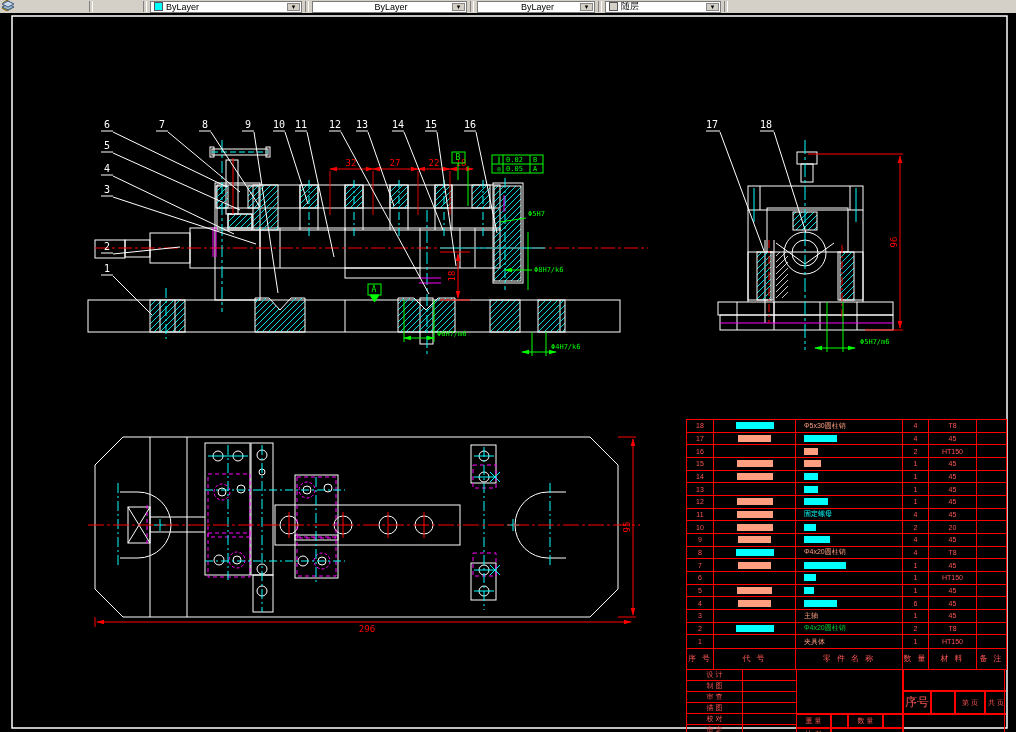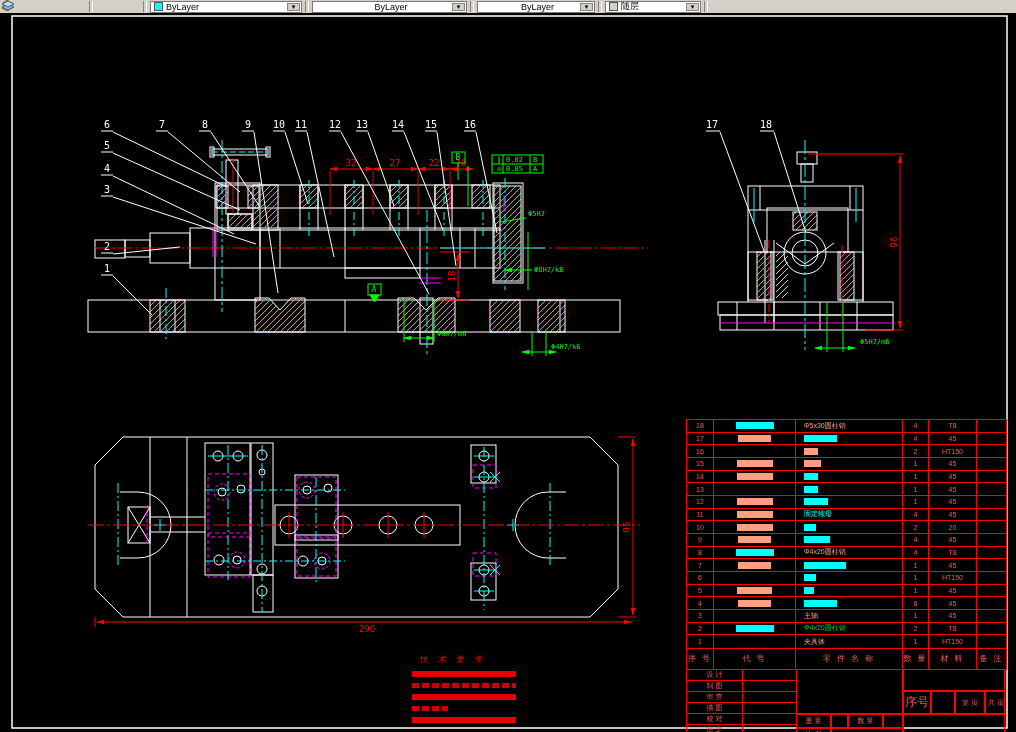--- a/index.html
+++ b/index.html
@@ -86,21 +86,21 @@
     <div class="combo" style="width:155px;justify-content:center">
       <span style="margin:0 auto">ByLayer</span>
       <span class="arrow">▾</span>
     </div>
     <div class="tb-sep"></div>
     <div class="combo" style="width:118px;justify-content:center">
       <span style="margin:0 auto">ByLayer</span>
       <span class="arrow">▾</span>
     </div>
     <div class="tb-sep"></div>
-    <div class="combo" style="width:96px">
+    <div class="combo" style="width:116px">
       <span class="swatch" style="background:#d4d0c8"></span>
       <span>随层</span>
       <span class="arrow">▾</span>
     </div>
     <div class="tb-sep"></div>
   </div>
 
   <div id="canvas">
   <svg width="1016" height="719" viewBox="0 13 1016 719">
     <defs>
@@ -716,23 +716,15 @@
     <div class="tb-abs" style="left:109px;top:58px;width:35px;height:11px;">比 例</div>
     <div class="tb-abs" style="left:144px;top:58px;width:72px;height:11px;"></div>
     <div class="tb-abs" style="left:216px;top:0;width:103px;height:21px;border-top:none;border-right:none;"></div>
     <div class="tb-abs" style="left:216px;top:21px;width:28px;height:23px;font-size:12px;">序号</div>
     <div class="tb-abs" style="left:244px;top:21px;width:24px;height:23px;"></div>
     <div class="tb-abs" style="left:268px;top:21px;width:30px;height:23px;">第  页</div>
     <div class="tb-abs" style="left:298px;top:21px;width:21px;height:23px;border-right:none;">共  页</div>
     <div class="tb-abs" style="left:216px;top:44px;width:103px;height:25px;border-right:none;border-bottom:none;"></div>
   </div>
 
-  <div id="tech-req">
-    <div class="tr-title">技 术 要 求</div>
-    <div class="tr-bar" style="width:104px"></div>
-    <div class="tr-text" style="width:104px"></div>
-    <div class="tr-bar" style="width:104px"></div>
-    <div class="tr-text" style="width:36px"></div>
-    <div class="tr-bar" style="width:104px"></div>
-  </div>
 
   </div>
 </div>
 
 </body></html>

